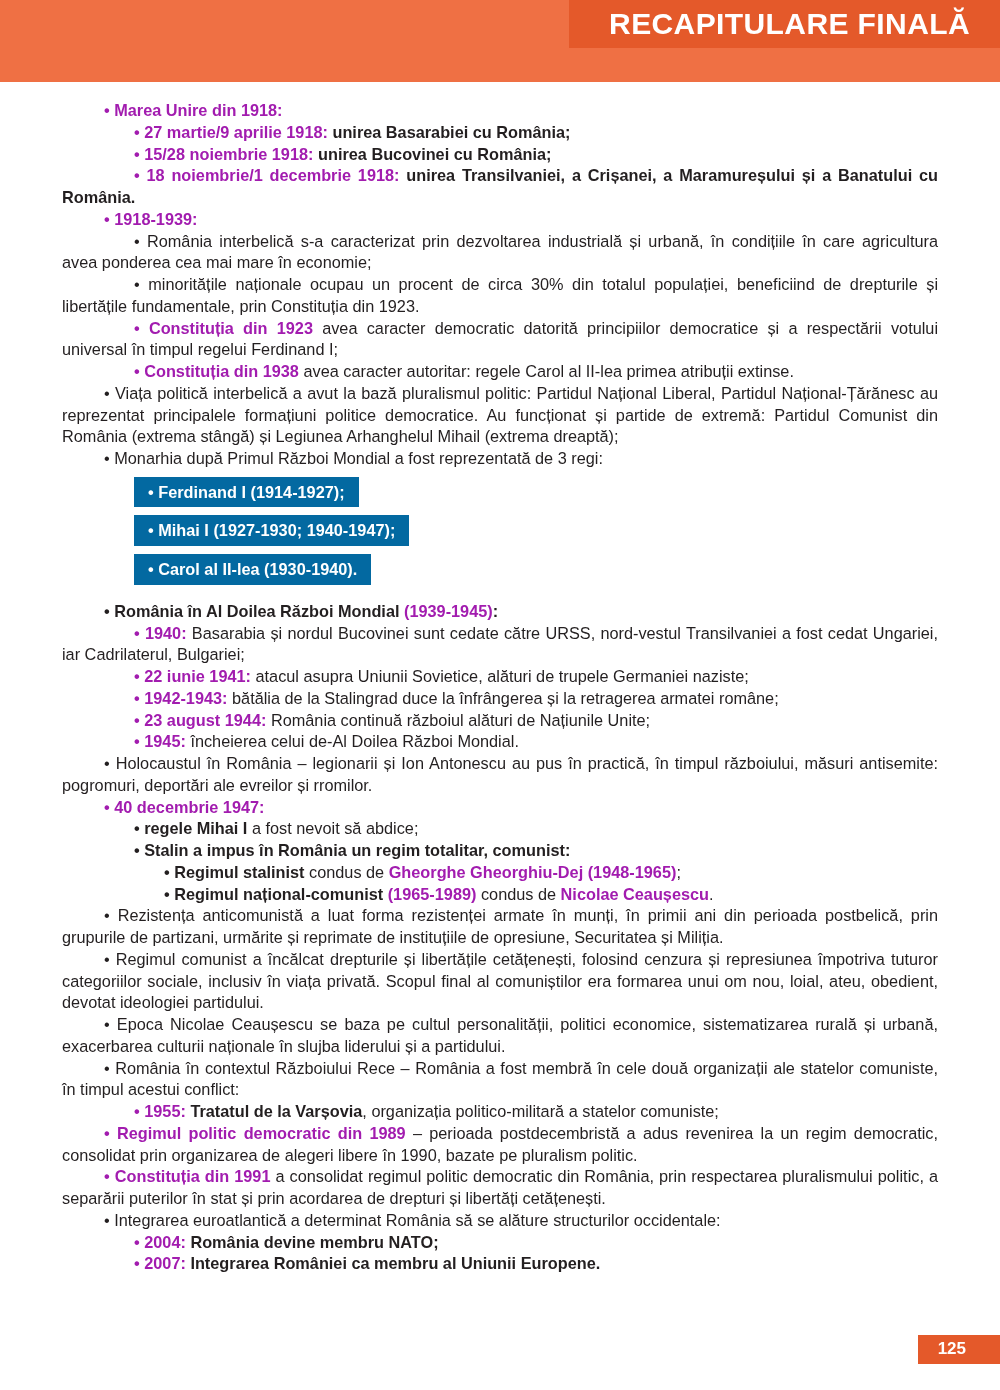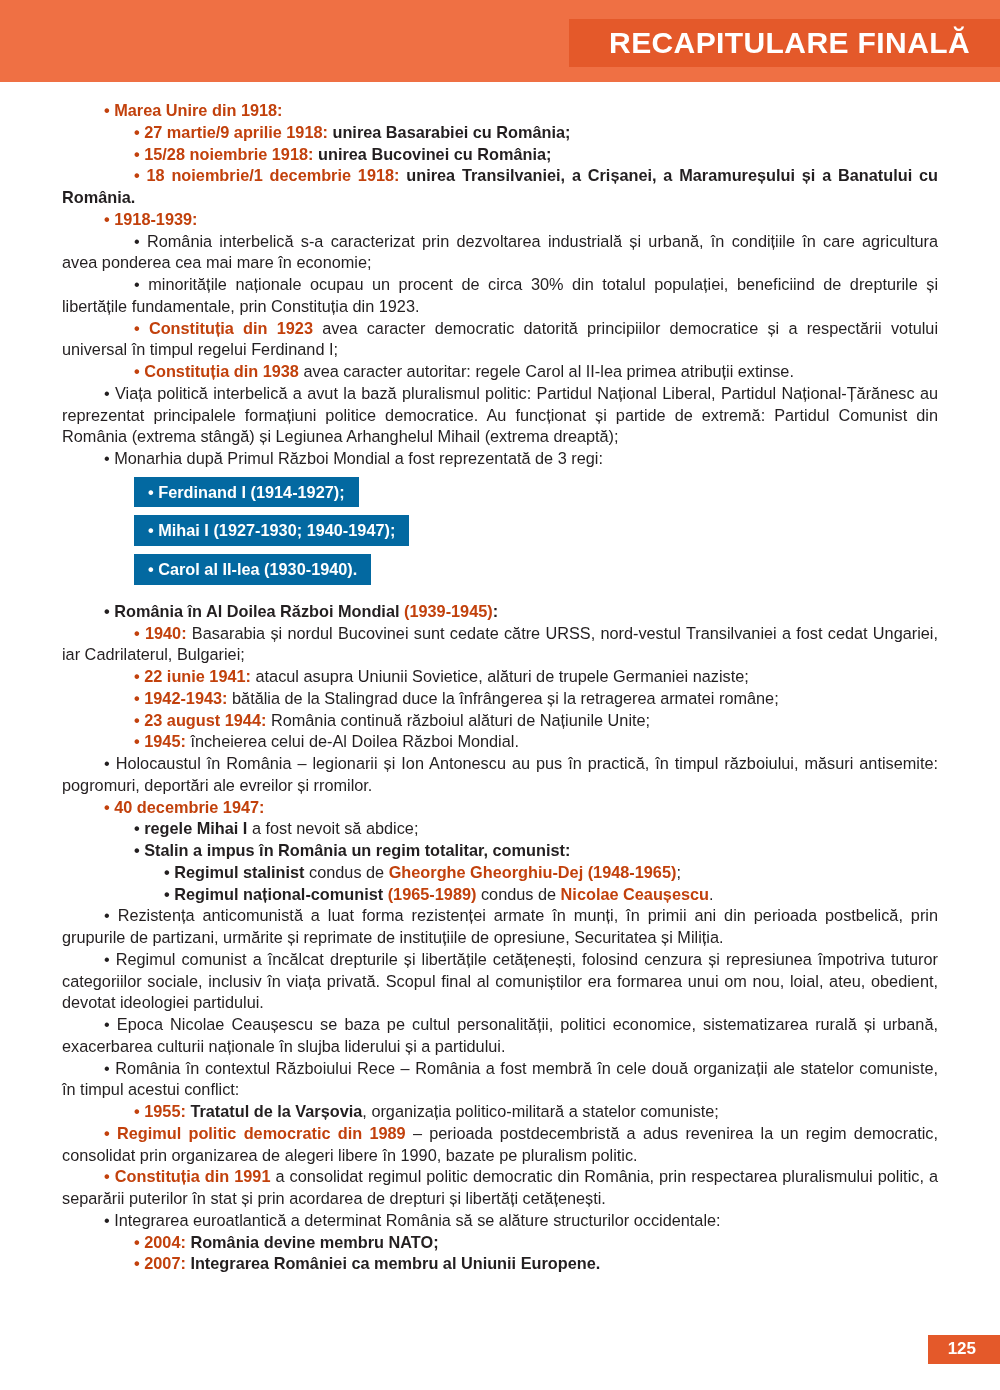--- a/index.html
+++ b/index.html
@@ -25,21 +25,21 @@
   .header-bar {
     position: absolute;
     top: 0;
     left: 0;
     width: 1000px;
     height: 82px;
     background: #ef7044;
   }
   .header-title-box {
     position: absolute;
-    top: 19px;
+    top: 0;
     right: 0;
     height: 48px;
     background: #e4592a;
     display: flex;
     align-items: center;
     padding: 0 30px 0 40px;
   }
   .header-title {
     color: #ffffff;
     font-size: 30px;
@@ -56,21 +56,21 @@
     width: 876px;
     font-size: 16.3px;
     line-height: 1.335;
     color: #231f20;
     text-align: justify;
   }
   .bold {
     font-weight: bold;
   }
   .ob {
-    color: #c2410c;
+    color: #a21caf;
     font-weight: bold;
   }
   p {
     margin: 0;
     padding: 0;
   }
   .lvl1 {
     text-indent: 42px;
   }
   .lvl2 {
@@ -100,21 +100,21 @@
   }
   
   .footer-tab {
     position: absolute;
     right: 0;
     bottom: 26px;
     background: #e4592a;
     color: #ffffff;
     font-size: 17px;
     font-weight: bold;
-    padding: 5px 24px 5px 20px;
+    padding: 5px 34px 5px 20px;
     line-height: 1.1;
   }
 </style>
 </head>
 <body>
 
 <div class="page">
 
   <div class="header-bar">
     <div class="header-title-box">

